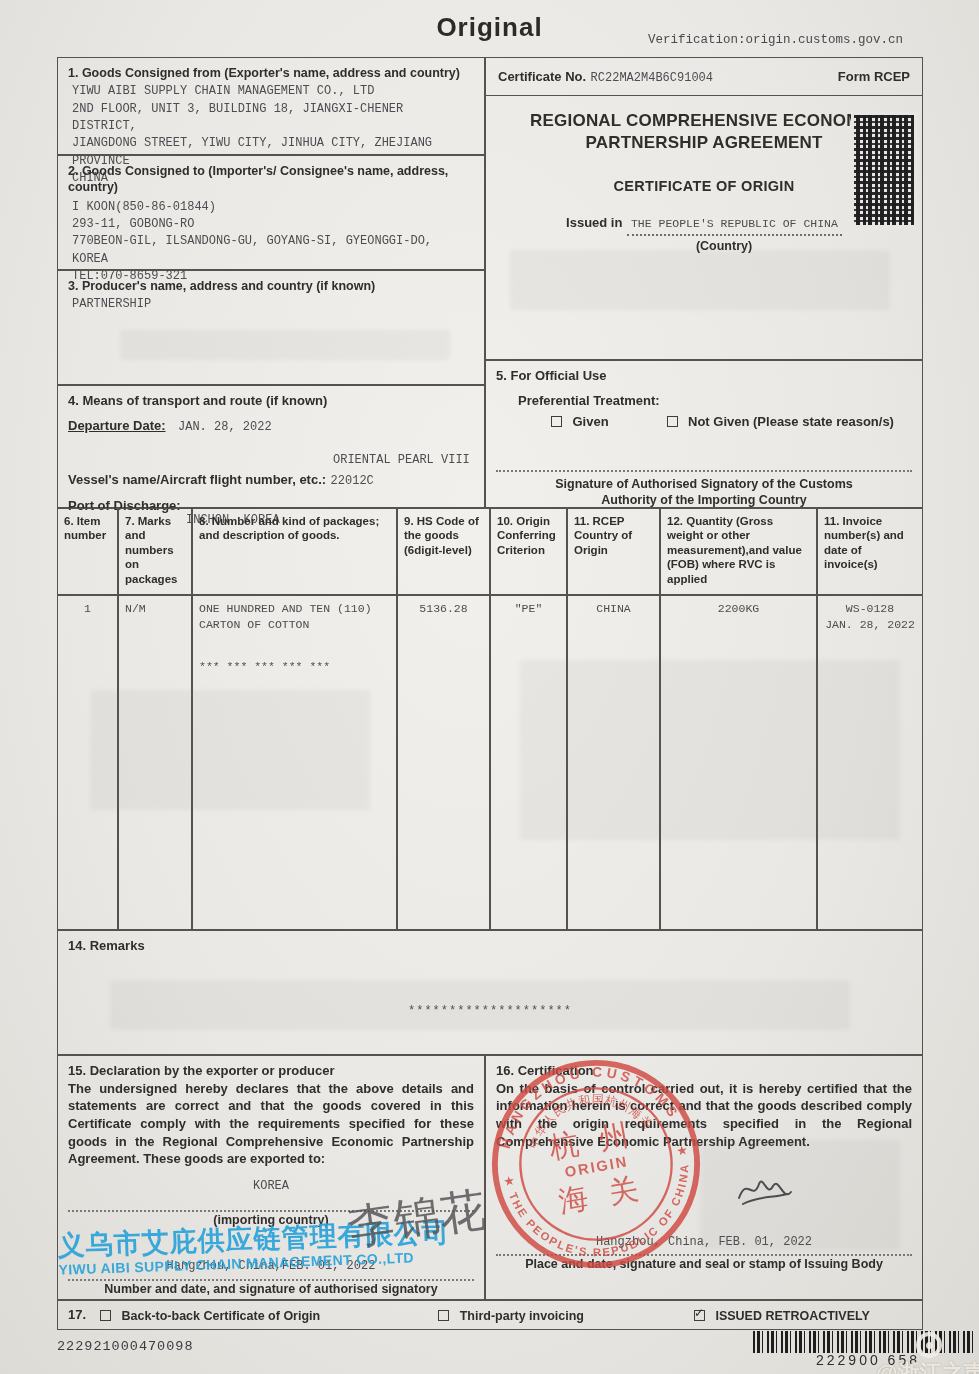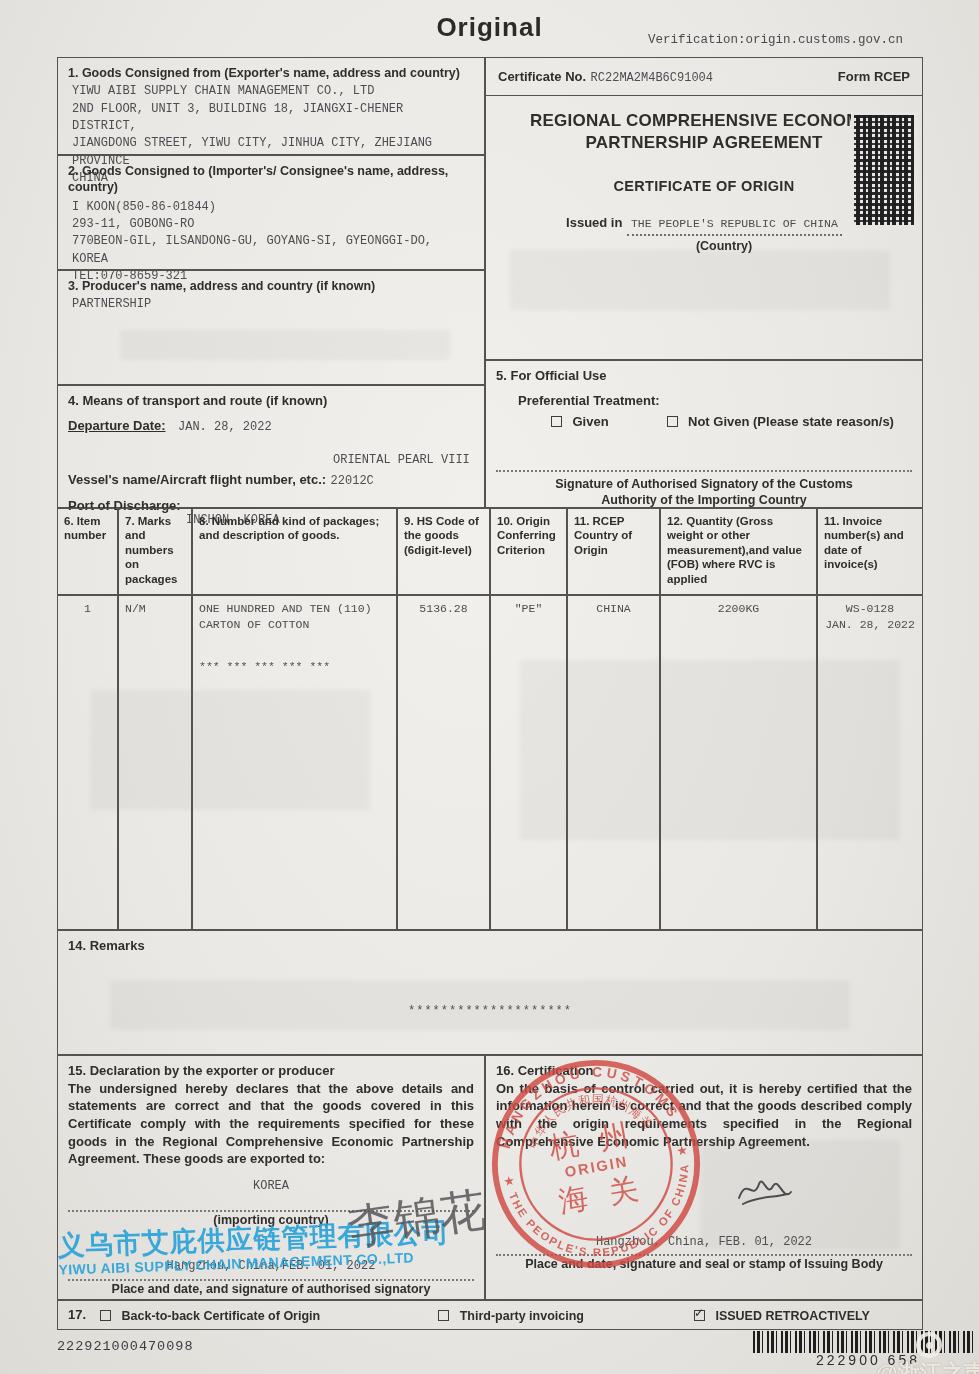--- a/index.html
+++ b/index.html
@@ -169,21 +169,21 @@
   </div>
 
   <div class="b" style="left:57px;top:1055px;width:428px;height:245px;">
     <div class="lbl" style="font-size:13px;">15. Declaration by the exporter or producer</div>
     <div class="lbl just" style="font-size:13px;line-height:1.35;">The undersigned hereby declares that the above details and statements are correct and that the goods covered in this Certificate comply with the requirements specified for these goods in the Regional Comprehensive Economic Partnership Agreement. These goods are exported to:</div>
     <div class="mono" style="text-align:center;margin-top:10px;">KOREA</div>
     <div class="dotline" style="margin-top:14px;"></div>
     <div class="cap">(importing country)</div>
     <div class="mono" style="text-align:center;margin-top:30px;">Hangzhou, China,FEB. 01, 2022</div>
     <div class="dotline" style="margin-top:2px;"></div>
-    <div class="cap">Place and date, and signature of authorised signatory</div>
+    <div class="cap">Number and date, and signature of authorised signatory</div>
   </div>
 
   <div class="b" style="left:485px;top:1055px;width:438px;height:245px;">
     <div class="lbl" style="font-size:13px;">16. Certification</div>
     <div class="lbl just" style="font-size:13px;line-height:1.35;">On the basis of control carried out, it is hereby certified that the information herein is correct and that the goods described comply with the origin requirements specified in the Regional Comprehensive Economic Partnership Agreement.</div>
     <div class="mono" style="text-align:center;margin-top:84px;">Hangzhou, China, FEB. 01, 2022</div>
     <div class="dotline" style="margin-top:2px;"></div>
     <div class="cap">Place and date, signature and seal or stamp of Issuing Body</div>
   </div>
 

